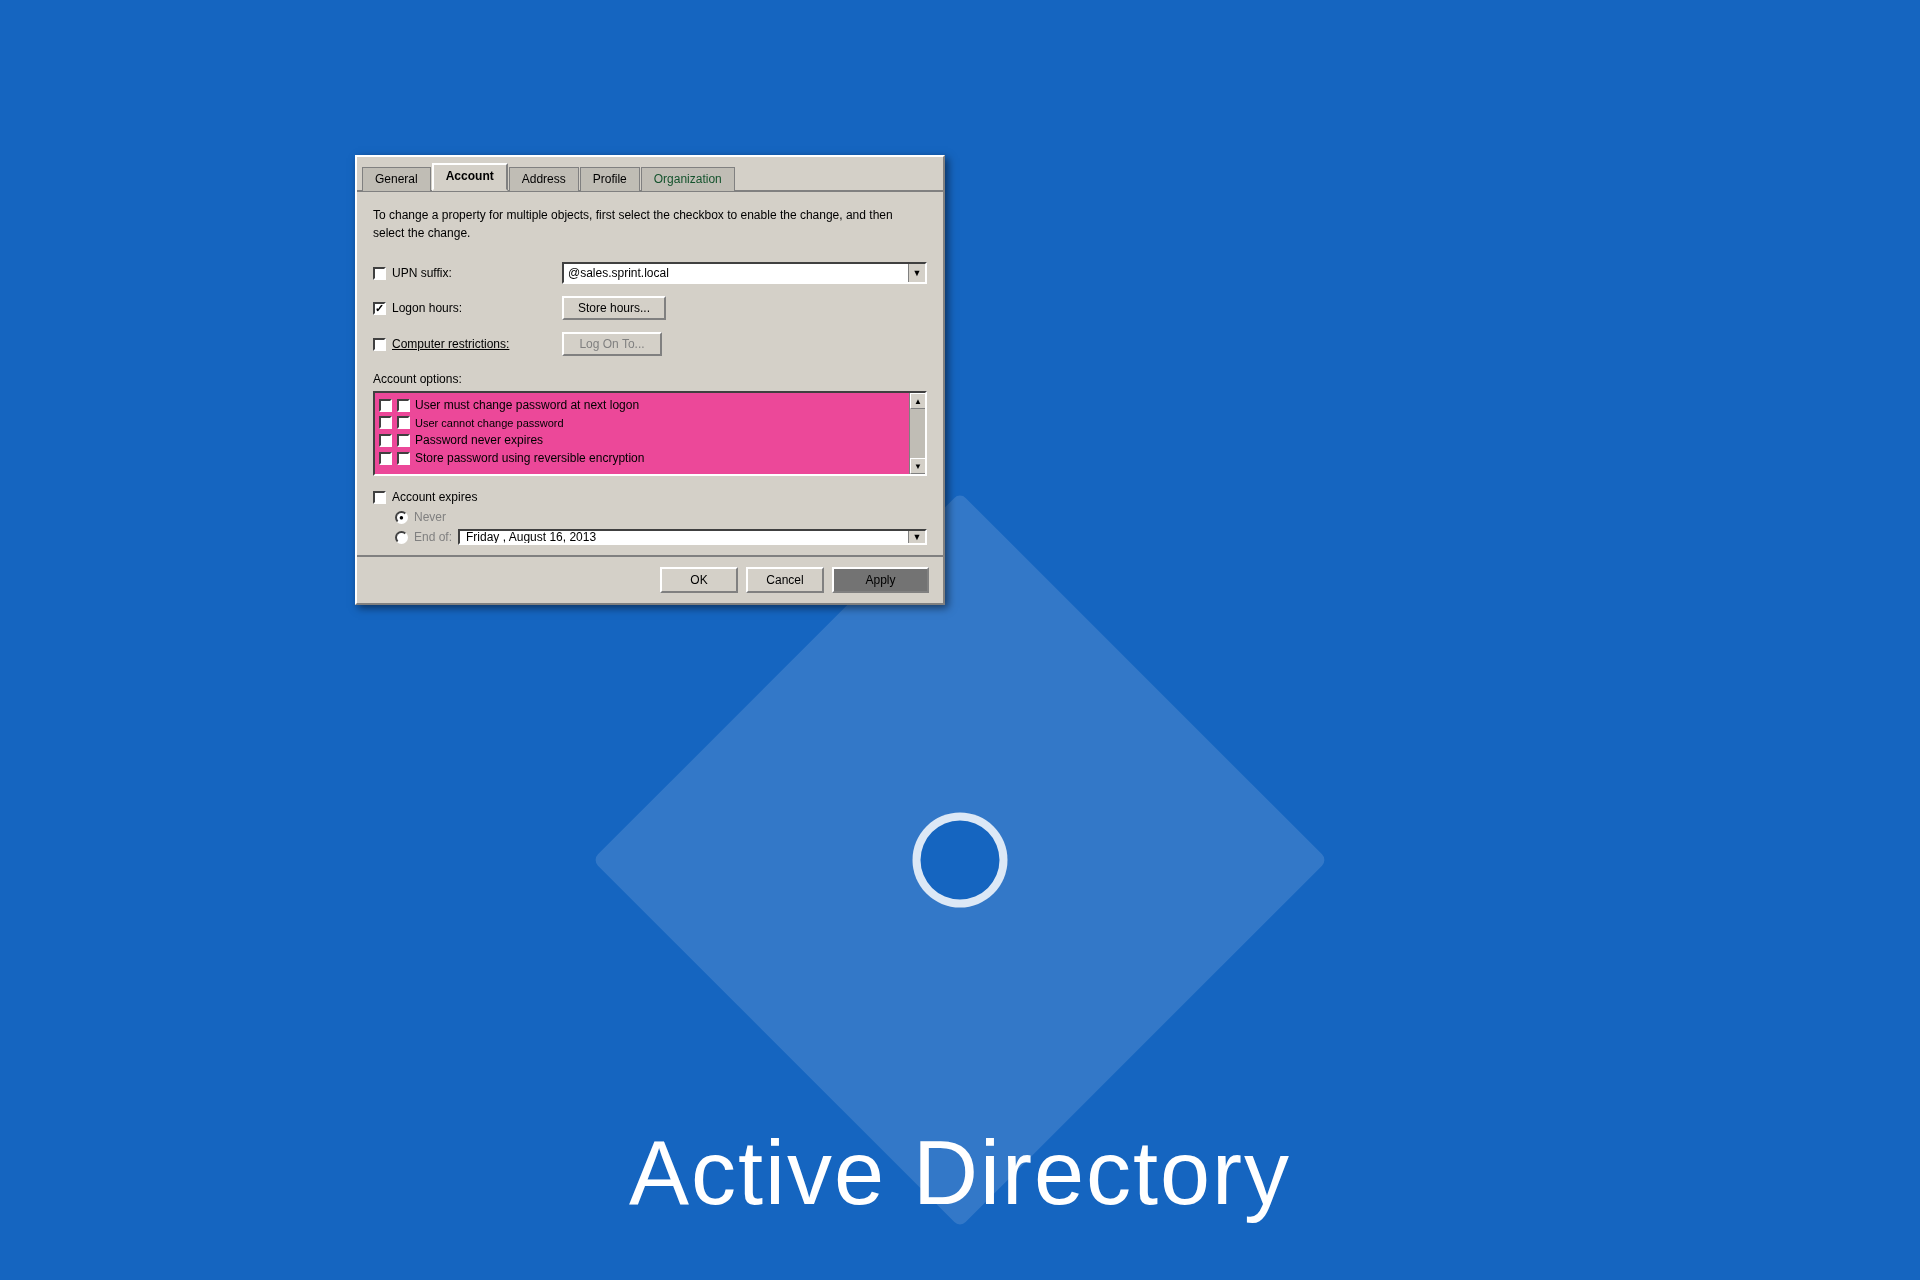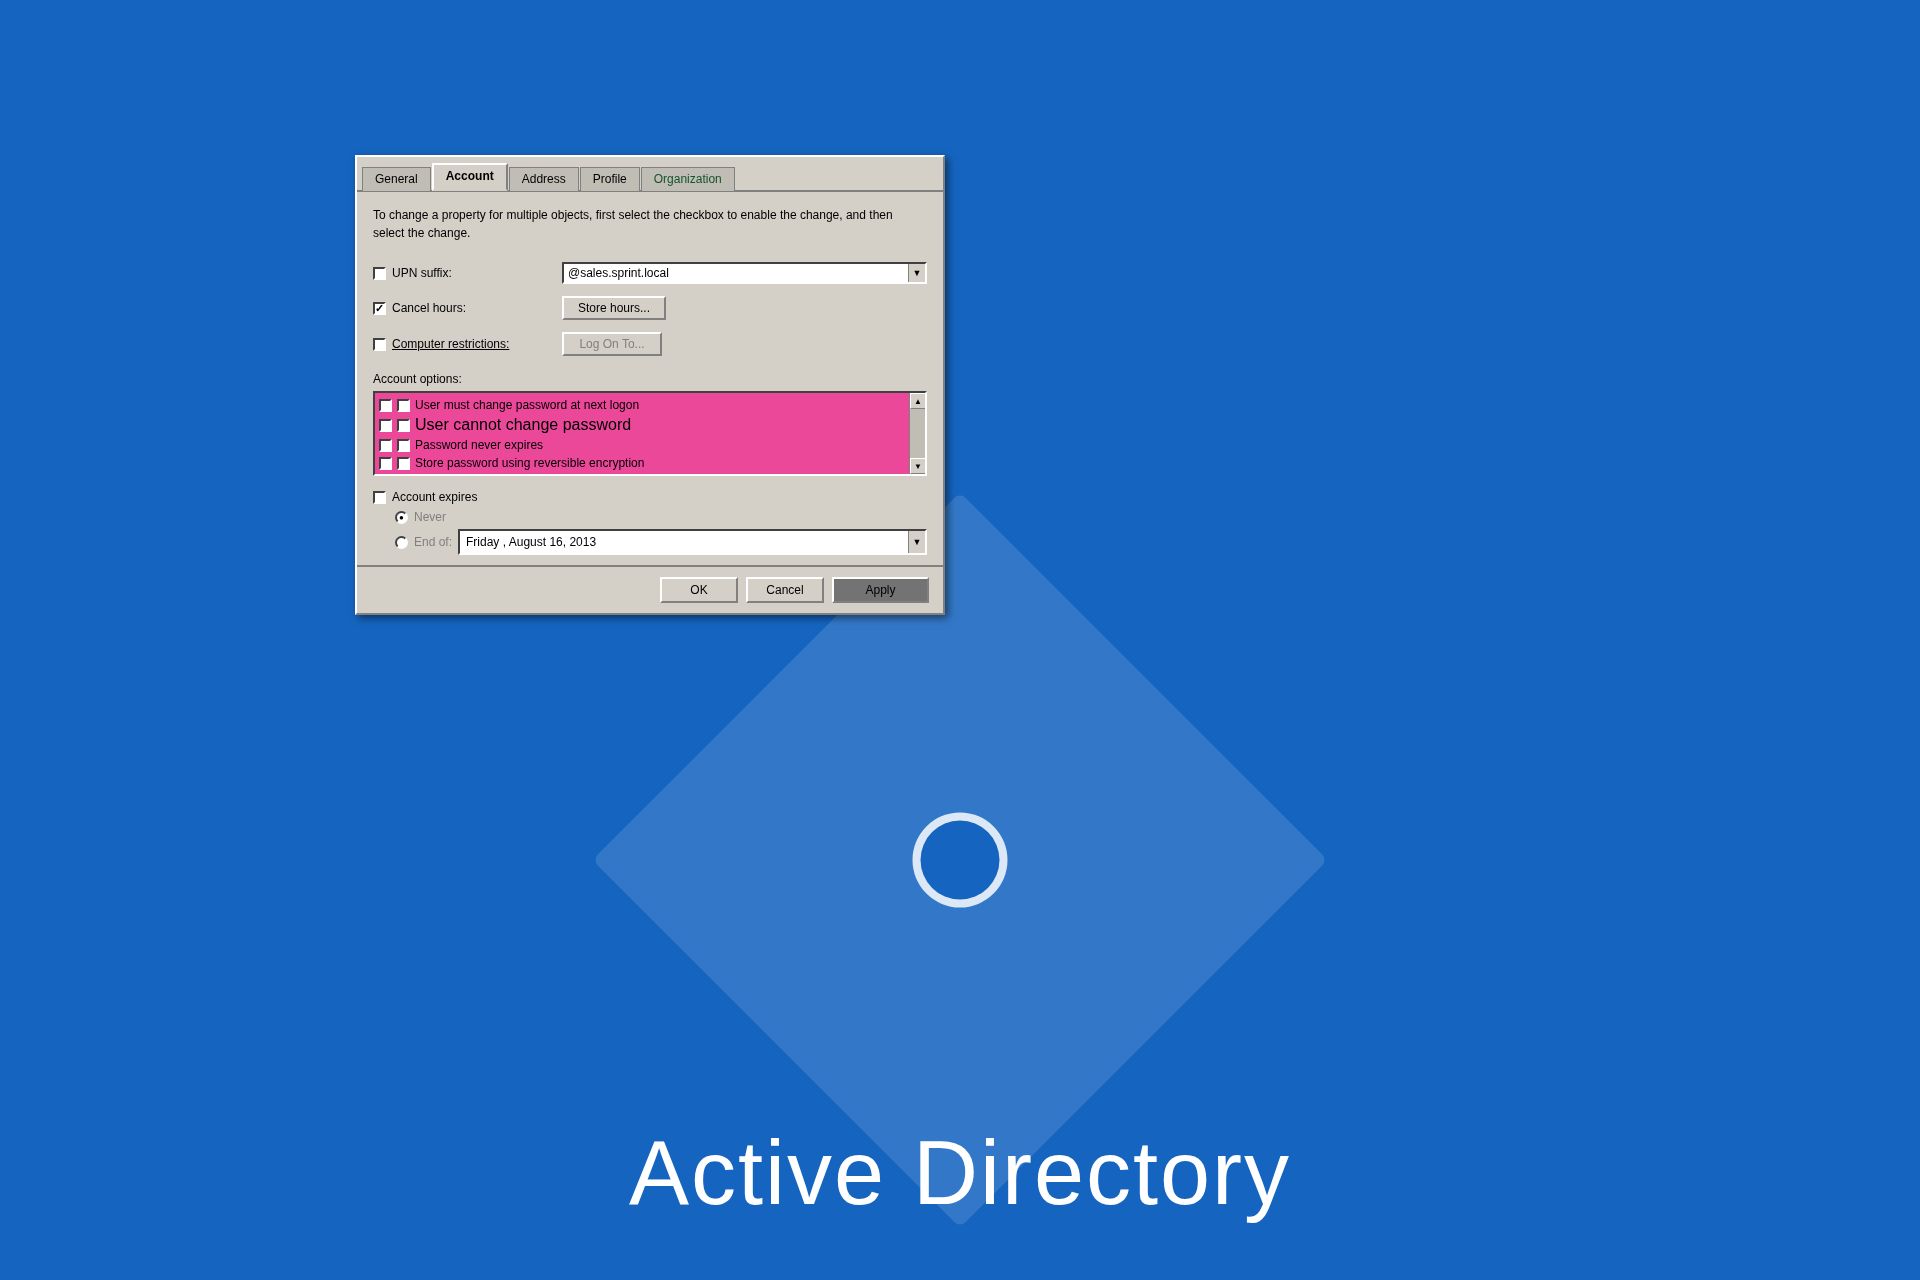--- a/index.html
+++ b/index.html
@@ -54,21 +54,21 @@
       <div style="width:13px;height:13px;border:2px solid;border-color:#404040 #ffffff #ffffff #404040;background:white;display:inline-flex;align-items:center;justify-content:center;margin-right:6px;flex-shrink:0;cursor:pointer;"></div>
       <span style="min-width:170px;font-size:12px;color:#000;">UPN suffix:</span>
       <div style="display:flex;align-items:center;border:2px solid;border-color:#404040 #ffffff #ffffff #404040;background:white;height:22px;flex:1;cursor:pointer;overflow:hidden;">
         <span style="flex:1;padding:0 4px;font-size:12px;white-space:nowrap;overflow:hidden;">@sales.sprint.local</span>
         <div style="width:17px;height:100%;background:#d4d0c8;border-left:1px solid #808080;display:flex;align-items:center;justify-content:center;font-size:9px;flex-shrink:0;">▼</div>
       </div>
     </div>
 
     <div style="display:flex;align-items:center;margin-bottom:12px;">
       <div style="width:13px;height:13px;border:2px solid;border-color:#404040 #ffffff #ffffff #404040;background:white;display:inline-flex;align-items:center;justify-content:center;margin-right:6px;flex-shrink:0;cursor:pointer;font-size:11px;font-weight:bold;">✓</div>
-      <span style="min-width:170px;font-size:12px;color:#000;">Cancel hours:</span>
+      <span style="min-width:170px;font-size:12px;color:#000;">Logon hours:</span>
       <button style="background:#d4d0c8;border:2px solid;border-color:#ffffff #808080 #808080 #ffffff;padding:3px 14px;font-size:12px;font-family:Tahoma,Arial,sans-serif;cursor:pointer;min-width:100px;text-align:center;color:#000;">Store hours...</button>
     </div>
 
     <div style="display:flex;align-items:center;margin-bottom:16px;">
       <div style="width:13px;height:13px;border:2px solid;border-color:#404040 #ffffff #ffffff #404040;background:white;display:inline-flex;align-items:center;justify-content:center;margin-right:6px;flex-shrink:0;cursor:pointer;"></div>
       <span style="min-width:170px;font-size:12px;color:#000;text-decoration:underline;">Computer restrictions:</span>
       <button style="background:#d4d0c8;border:2px solid;border-color:#ffffff #808080 #808080 #ffffff;padding:3px 14px;font-size:12px;font-family:Tahoma,Arial,sans-serif;cursor:default;min-width:100px;text-align:center;color:#808080;">Log On To...</button>
     </div>
 
     <div style="font-size:12px;color:#000;margin-bottom:5px;">Account options:</div>
@@ -78,21 +78,21 @@
 
         <div style="display:flex;align-items:center;gap:5px;padding:2px 0;font-size:12px;">
           <div style="width:13px;height:13px;border:2px solid;border-color:#404040 #ffffff #ffffff #404040;background:white;display:inline-flex;align-items:center;justify-content:center;flex-shrink:0;cursor:pointer;"></div>
           <div style="width:13px;height:13px;border:2px solid;border-color:#404040 #ffffff #ffffff #404040;background:white;display:inline-flex;align-items:center;justify-content:center;flex-shrink:0;cursor:pointer;"></div>
           <span style="font-size:12px;">User must change password at next logon</span>
         </div>
 
         <div style="display:flex;align-items:center;gap:5px;padding:2px 0;font-size:12px;">
           <div style="width:13px;height:13px;border:2px solid;border-color:#404040 #ffffff #ffffff #404040;background:white;display:inline-flex;align-items:center;justify-content:center;flex-shrink:0;cursor:pointer;"></div>
           <div style="width:13px;height:13px;border:2px solid;border-color:#404040 #ffffff #ffffff #404040;background:white;display:inline-flex;align-items:center;justify-content:center;flex-shrink:0;cursor:pointer;"></div>
-          <span style="font-size:16px;">User cannot change password</span>
+          <span style="font-size:11px;">User cannot change password</span>
         </div>
 
         <div style="display:flex;align-items:center;gap:5px;padding:2px 0;font-size:12px;">
           <div style="width:13px;height:13px;border:2px solid;border-color:#404040 #ffffff #ffffff #404040;background:white;display:inline-flex;align-items:center;justify-content:center;flex-shrink:0;cursor:pointer;"></div>
           <div style="width:13px;height:13px;border:2px solid;border-color:#404040 #ffffff #ffffff #404040;background:white;display:inline-flex;align-items:center;justify-content:center;flex-shrink:0;cursor:pointer;"></div>
           <span style="font-size:12px;">Password never expires</span>
         </div>
 
         <div style="display:flex;align-items:center;gap:5px;padding:2px 0;font-size:12px;">
           <div style="width:13px;height:13px;border:2px solid;border-color:#404040 #ffffff #ffffff #404040;background:white;display:inline-flex;align-items:center;justify-content:center;flex-shrink:0;cursor:pointer;"></div>
@@ -115,21 +115,21 @@
       </div>
 
       <div style="display:flex;align-items:center;gap:6px;margin-left:22px;margin-bottom:5px;">
         <div style="width:13px;height:13px;border:2px solid;border-color:#404040 #ffffff #ffffff #404040;border-radius:50%;background:white;display:inline-flex;align-items:center;justify-content:center;font-size:8px;cursor:pointer;flex-shrink:0;">●</div>
         <span style="font-size:12px;color:#808080;">Never</span>
       </div>
 
       <div style="display:flex;align-items:center;gap:6px;margin-left:22px;">
         <div style="width:13px;height:13px;border:2px solid;border-color:#404040 #ffffff #ffffff #404040;border-radius:50%;background:white;display:inline-flex;align-items:center;justify-content:center;font-size:8px;cursor:pointer;flex-shrink:0;"></div>
         <span style="font-size:12px;color:#808080;">End of:</span>
-        <div style="display:flex;align-items:center;border:2px solid;border-color:#404040 #ffffff #ffffff #404040;background:white;height:26px;flex:1;cursor:pointer;overflow:hidden;">
+        <div style="display:flex;align-items:center;border:2px solid;border-color:#404040 #ffffff #ffffff #404040;background:white;height:16px;flex:1;cursor:pointer;overflow:hidden;">
           <span style="flex:1;padding:0 6px;font-size:12px;white-space:nowrap;overflow:hidden;">Friday  ,  August  16, 2013</span>
           <div style="width:17px;height:100%;background:#d4d0c8;border-left:1px solid #808080;display:flex;align-items:center;justify-content:center;font-size:9px;flex-shrink:0;">▼</div>
         </div>
       </div>
     </div>
 
   </div>
 
   <div style="display:flex;justify-content:flex-end;gap:8px;padding:10px 14px;background:#d4d0c8;border-top:2px solid #808080;">
     <button style="background:#d4d0c8;border:2px solid;border-color:#ffffff #808080 #808080 #ffffff;padding:4px 0;font-size:12px;font-family:Tahoma,Arial,sans-serif;cursor:pointer;width:78px;text-align:center;color:#000;">OK</button>

